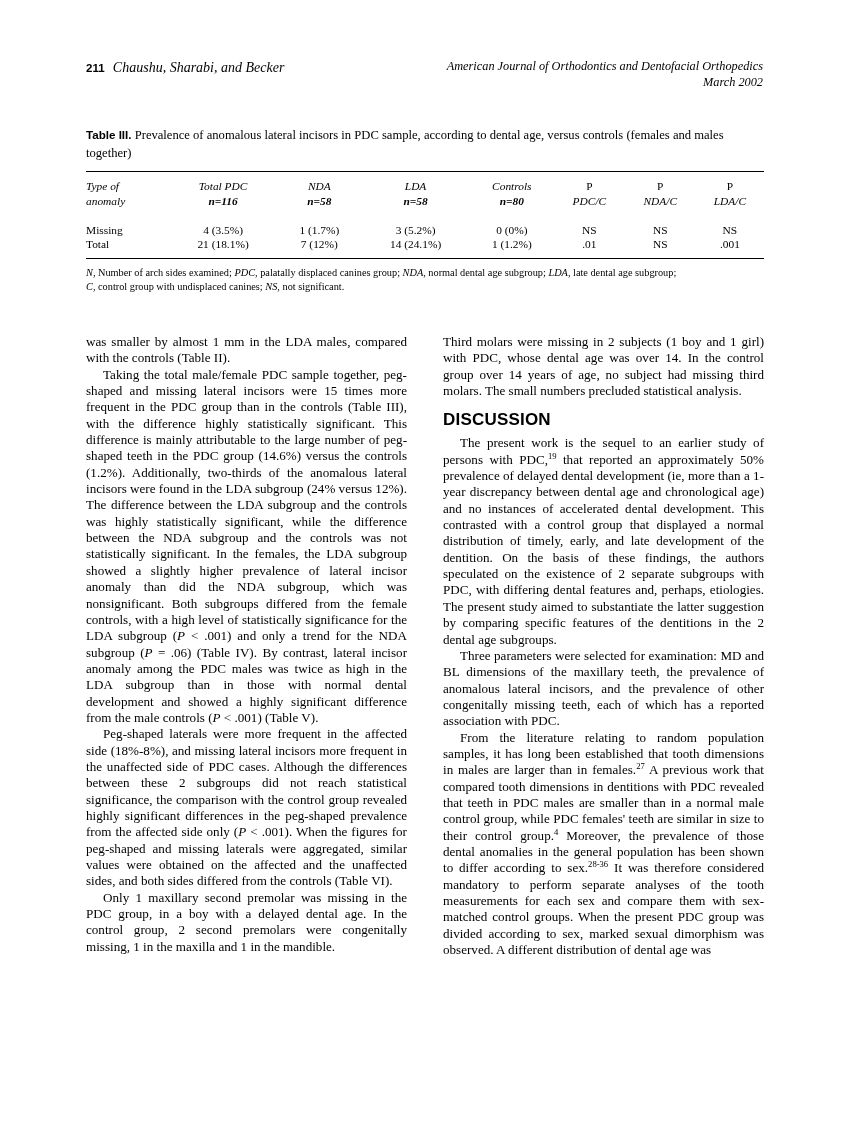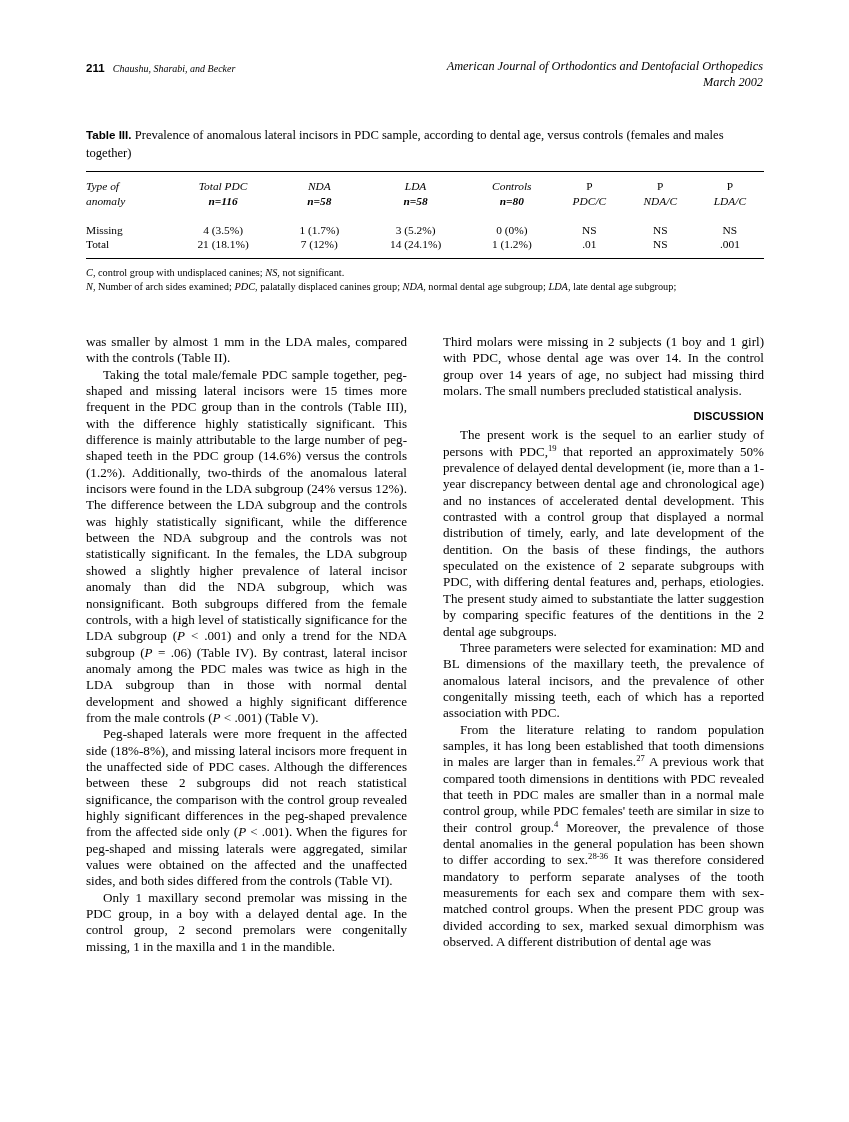--- a/index.html
+++ b/index.html
@@ -43,21 +43,21 @@
     white-space: nowrap;
   }
   .rh-folio {
     font-family: "Liberation Sans", "DejaVu Sans", sans-serif;
     font-weight: bold;
     font-size: 11.5px;
     letter-spacing: 0.1px;
   }
   .rh-authors {
     font-style: italic;
-    font-size: 10px;
+    font-size: 14px;
     margin-left: 8px;
   }
   .rh-right {
     position: absolute;
     right: 0;
     top: 0;
     text-align: right;
     font-style: italic;
     font-size: 12.3px;
     line-height: 16px;
@@ -158,24 +158,24 @@
     line-height: 16.35px;
     text-align: justify;
     text-indent: 17px;
     hyphens: none;
   }
   .col p.noindent { text-indent: 0; }
   .col h2.section {
     margin: 11px 0 5px 0;
     font-family: "Liberation Sans", "DejaVu Sans", sans-serif;
     font-weight: bold;
-    font-size: 11px;
+    font-size: 17px;
     letter-spacing: 0.2px;
     text-indent: 0;
-    text-align: right;
+    text-align: left;
   }
   sup {
     font-size: 8.6px;
     vertical-align: super;
     line-height: 0;
   }
   .col p i { font-style: italic; }
 </style>
 </head>
 <body>
@@ -260,22 +260,22 @@
           </tr>
         </tbody>
         <tfoot>
           <tr class="rule-bot">
             <td colspan="8" style="height:0;padding:0;"></td>
           </tr>
         </tfoot>
       </table>
 
       <div class="table-note">
+        <div><i>N</i><span>, Number of arch sides examined; </span><i>PDC</i><span>, palatally displaced canines group; </span><i>NDA</i><span>, normal dental age subgroup; </span><i>LDA</i><span>, late dental age subgroup;</span></div>
         <div><i>C</i><span>, control group with undisplaced canines; </span><i>NS</i><span>, not significant.</span></div>
-        <div><i>N</i><span>, Number of arch sides examined; </span><i>PDC</i><span>, palatally displaced canines group; </span><i>NDA</i><span>, normal dental age subgroup; </span><i>LDA</i><span>, late dental age subgroup;</span></div>
       </div>
     </div>
 
     <div class="body-cols">
 
       <div class="col col-left">
         <p class="noindent">was smaller by almost 1 mm in the LDA males, compared with the controls (Table II).</p>
         <p><span>Taking the total male/female PDC sample together, peg-shaped and missing lateral incisors were 15 times more frequent in the PDC group than in the controls (Table III), with the difference highly statistically significant. This difference is mainly attributable to the large number of peg-shaped teeth in the PDC group (14.6%) versus the controls (1.2%). Additionally, two-thirds of the anomalous lateral incisors were found in the LDA subgroup (24% versus 12%). The difference between the LDA subgroup and the controls was highly statistically significant, while the difference between the NDA subgroup and the controls was not statistically significant. In the females, the LDA subgroup showed a slightly higher prevalence of lateral incisor anomaly than did the NDA subgroup, which was nonsignificant. Both subgroups differed from the female controls, with a high level of statistically significance for the LDA subgroup (</span><i>P</i><span> &lt; .001) and only a trend for the NDA subgroup (</span><i>P</i><span> = .06) (Table IV). By contrast, lateral incisor anomaly among the PDC males was twice as high in the LDA subgroup than in those with normal dental development and showed a highly significant difference from the male controls (</span><i>P</i><span> &lt; .001) (Table V).</span></p>
         <p><span>Peg-shaped laterals were more frequent in the affected side (18%-8%), and missing lateral incisors more frequent in the unaffected side of PDC cases. Although the differences between these 2 subgroups did not reach statistical significance, the comparison with the control group revealed highly significant differences in the peg-shaped prevalence from the affected side only (</span><i>P</i><span> &lt; .001). When the figures for peg-shaped and missing laterals were aggregated, similar values were obtained on the affected and the unaffected sides, and both sides differed from the controls (Table VI).</span></p>
         <p>Only 1 maxillary second premolar was missing in the PDC group, in a boy with a delayed dental age. In the control group, 2 second premolars were congenitally missing, 1 in the maxilla and 1 in the mandible.</p>

